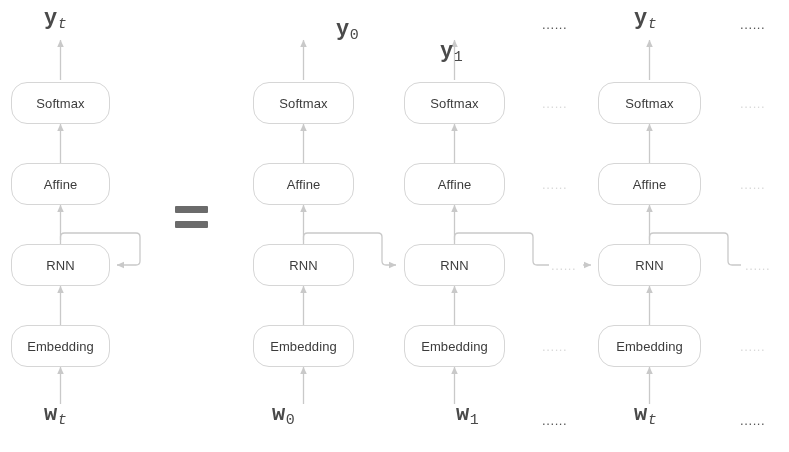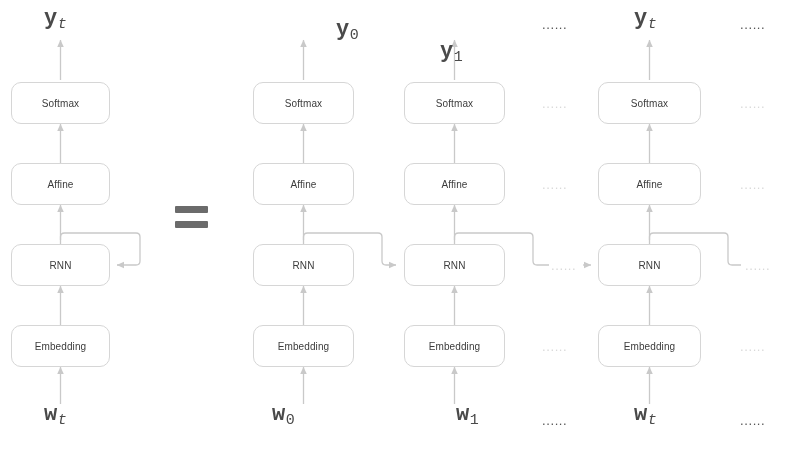--- a/index.html
+++ b/index.html
@@ -19,26 +19,26 @@
     position: absolute;
     left: 0;
     top: 0;
     width: 789px;
     height: 452px;
   }
   .node-box {
     position: absolute;
     box-sizing: border-box;
     border: 1px solid #d6d6d6;
-    border-radius: 10px;
+    border-radius: 16px;
     background: #ffffff;
     display: flex;
     align-items: center;
     justify-content: center;
-    font-size: 10px;
+    font-size: 13px;
     color: #3c3c3c;
     letter-spacing: 0.1px;
     font-family: "Liberation Sans", sans-serif;
   }
   .var-label {
     position: absolute;
     font-family: Liberation Mono, monospace;
     color: #4a4a4a;
     white-space: nowrap;
     line-height: 1;

